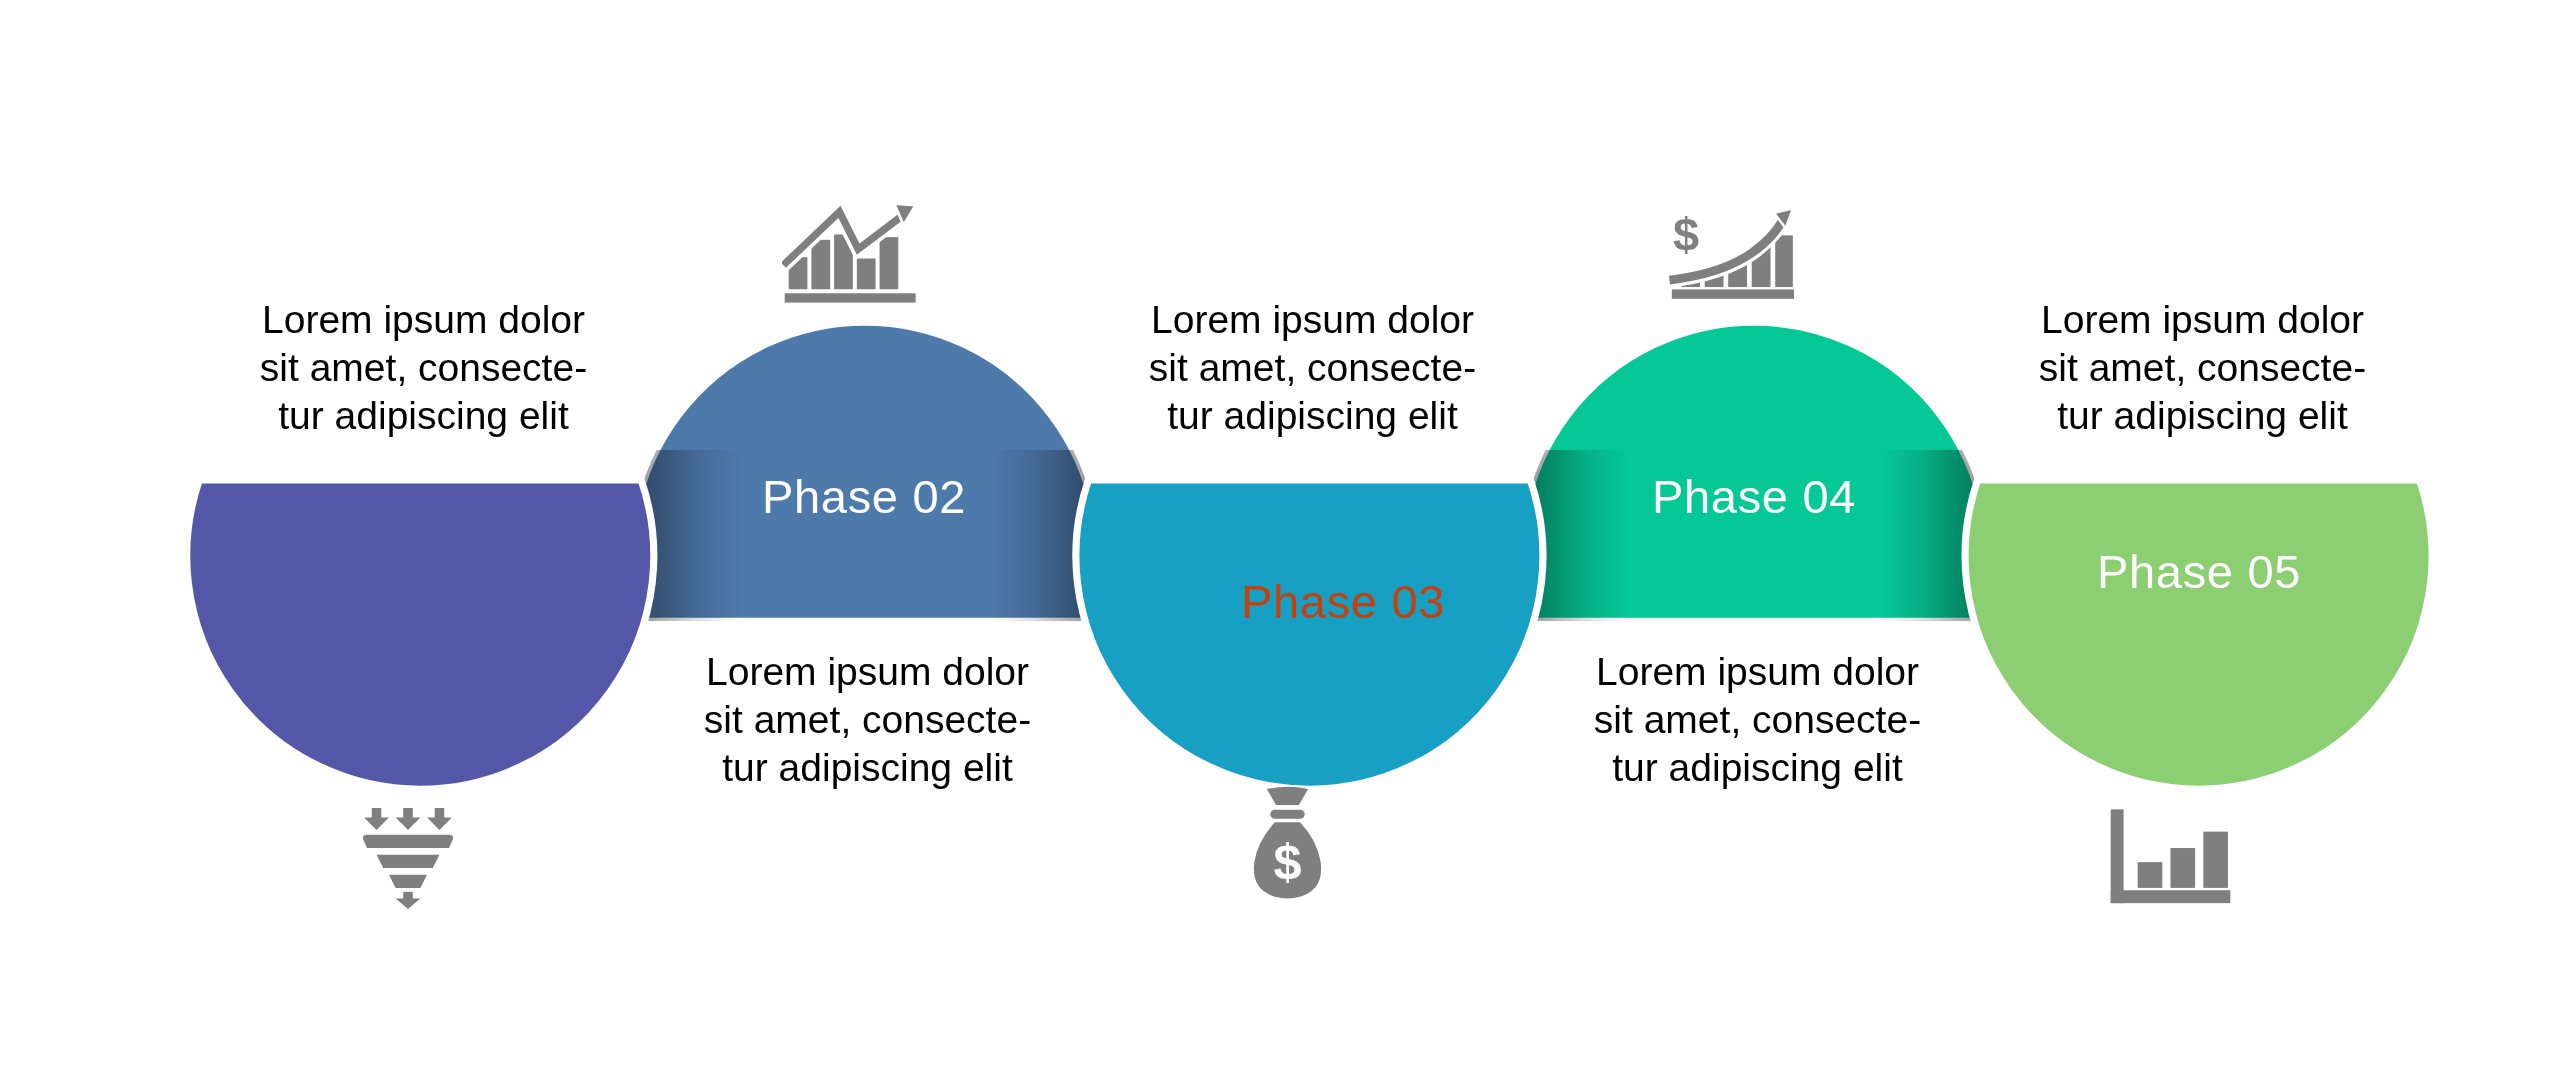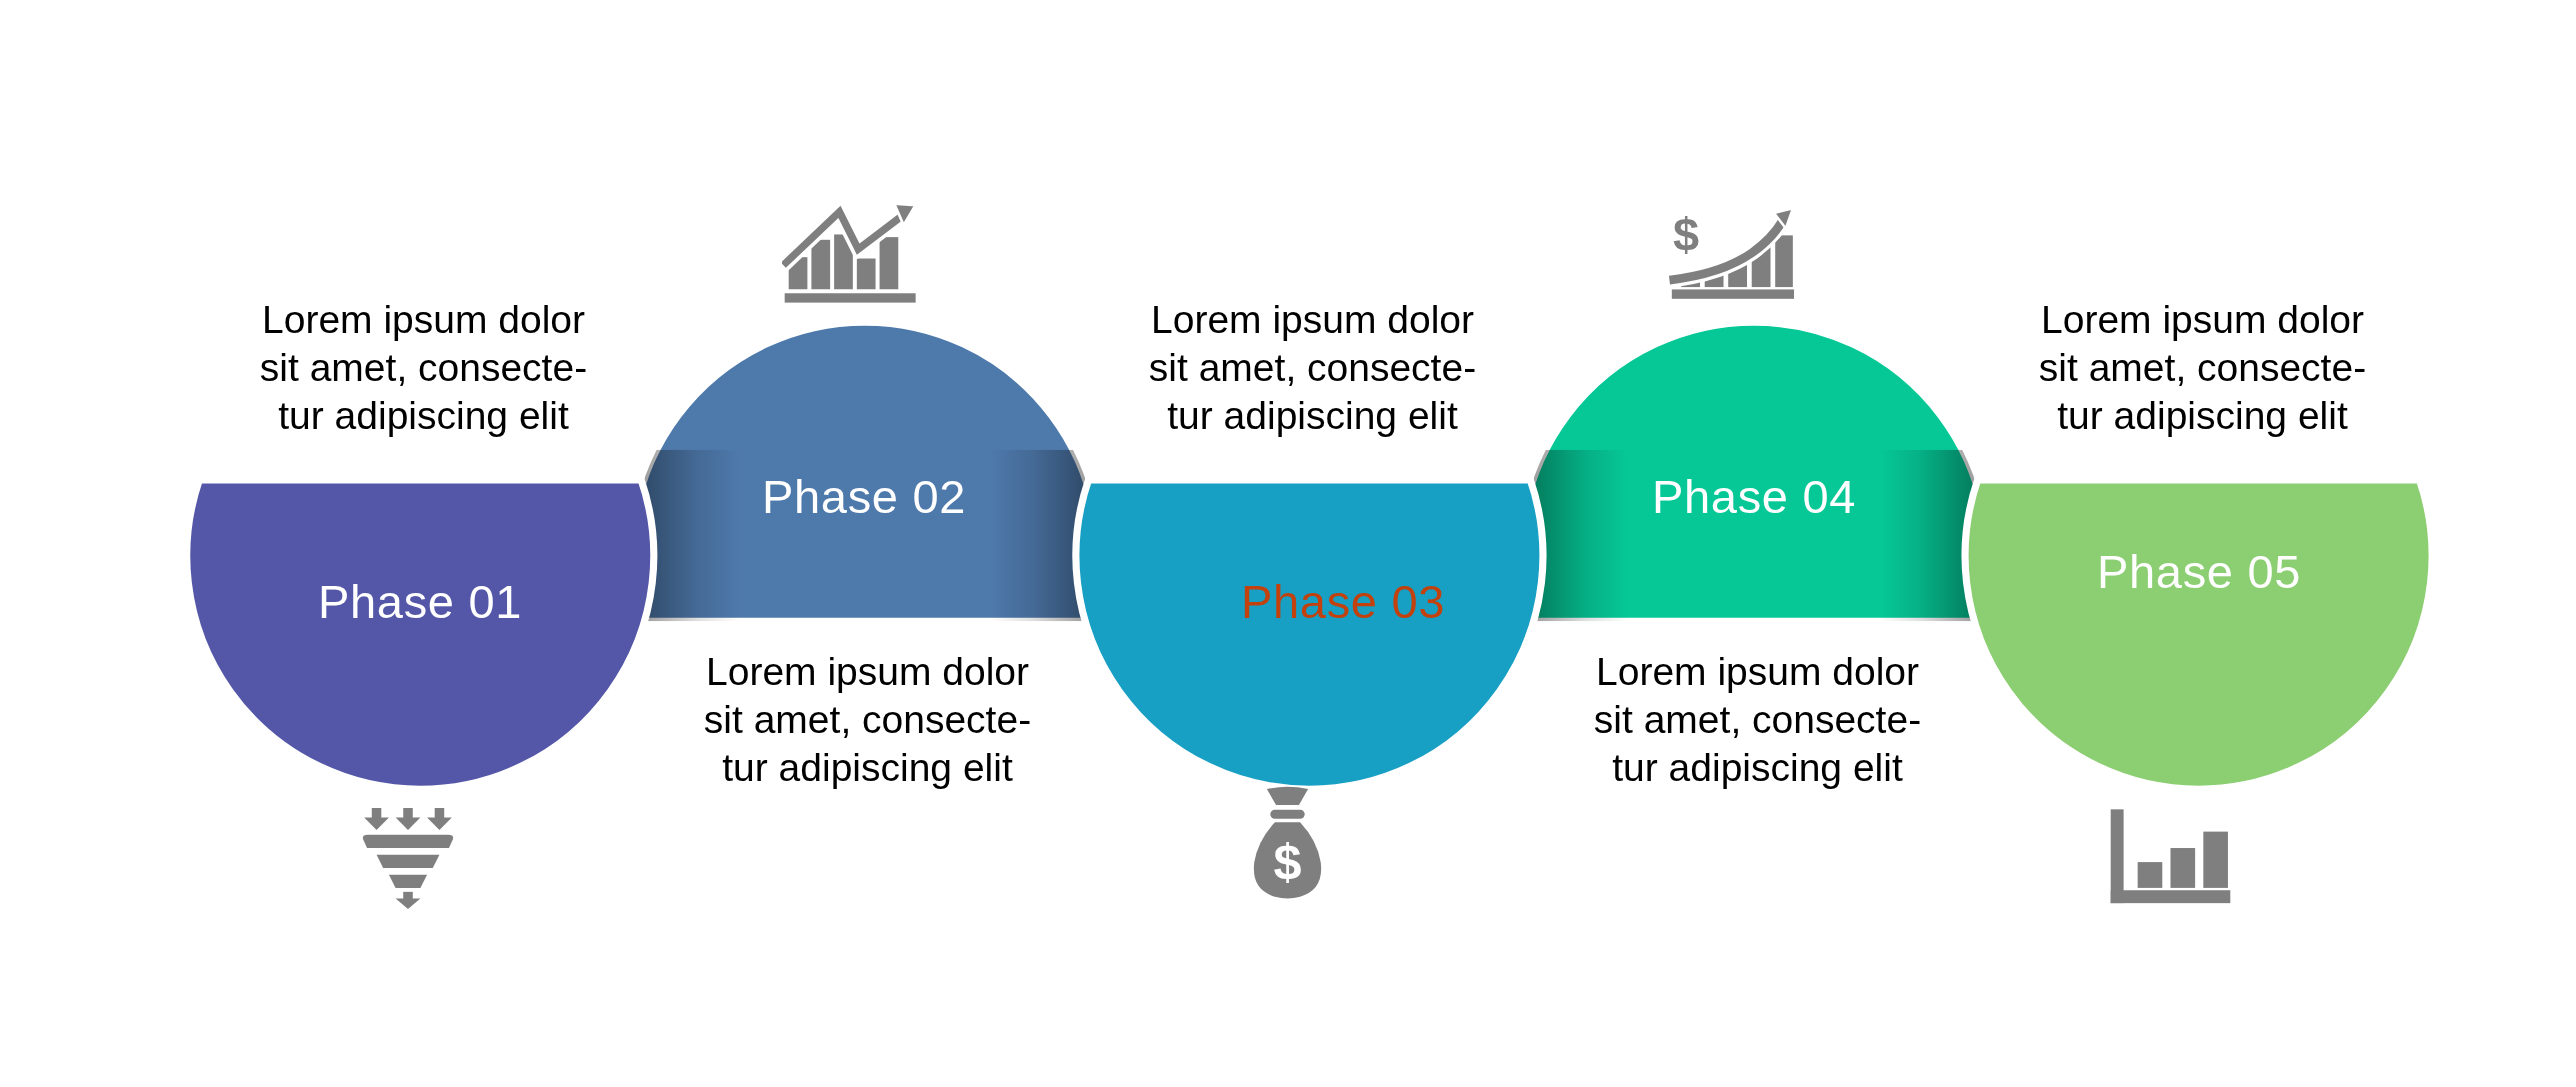--- a/index.html
+++ b/index.html
@@ -51,21 +51,20 @@
         <rect x="2135" y="630" width="145" height="242" fill="url(#tail-left)"></rect>
         <rect x="2631" y="630" width="145" height="242" fill="url(#tail-right)"></rect>
       </g>
     </g>
 
     <path d="M278.7 672 A327 327 0 1 0 897.3 672 Z" stroke="#ffffff" stroke-width="10" fill="#5457a8"></path>
     <path d="M1523.7 672 A327 327 0 1 0 2142.3 672 Z" stroke="#ffffff" stroke-width="10" fill="#189fc4"></path>
     <path d="M2768.7 672 A327 327 0 1 0 3387.3 672 Z" stroke="#ffffff" stroke-width="10" fill="#8cce72"></path>
   </svg>
 
-  <div class="phase-label" style="left: 420px; top: 601px; color: rgb(255, 255, 255);">Phase 01</div>
   <div class="phase-label" style="left: 864px; top: 496px; color: rgb(255, 255, 255);">Phase 02</div>
   <div class="phase-label" style="left: 1343px; top: 601px; color: #c2410c;">Phase 03</div>
   <div class="phase-label" style="left: 1754px; top: 496px; color: rgb(255, 255, 255);">Phase 04</div>
   <div class="phase-label" style="left: 2199px; top: 571px; color: rgb(255, 255, 255);">Phase 05</div>
 
   <div class="desc" style="left:245px;top:296px;">
     <div>Lorem ipsum dolor</div>
     <div>sit amet, consecte-</div>
     <div>tur adipiscing elit</div>
   </div>

